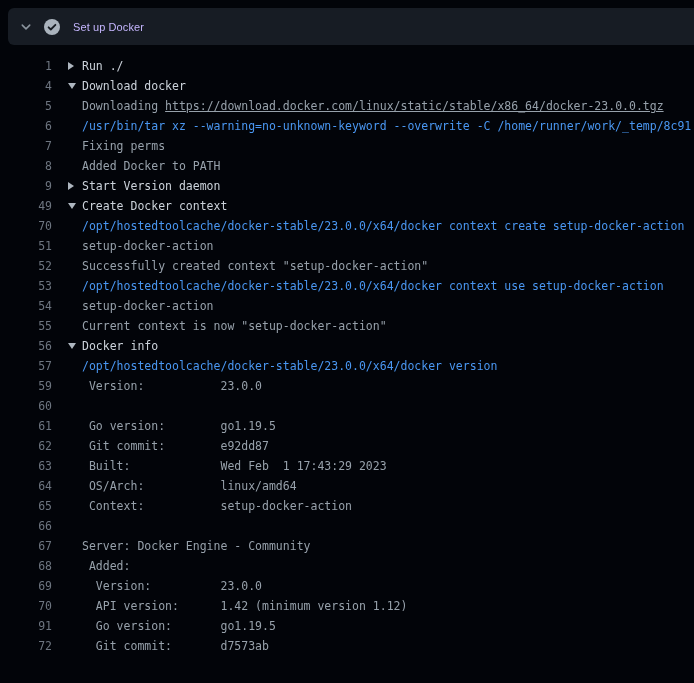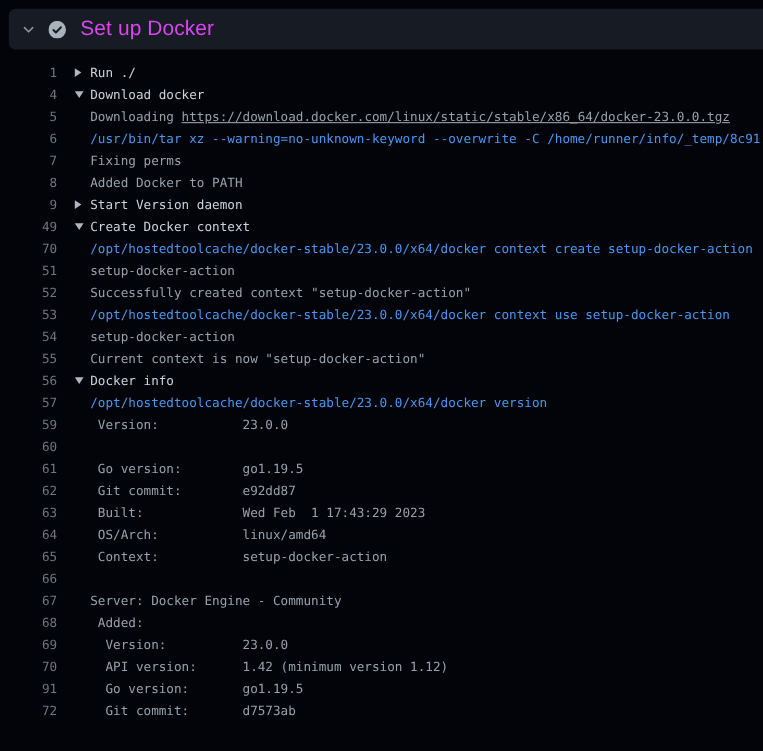--- a/index.html
+++ b/index.html
@@ -9,21 +9,21 @@
     font-family:"Liberation Sans",sans-serif;
   }
   
   .step-header{
     margin:8px 0 0 8px;height:37px;
     background:#171c24;border-radius:6px 0 0 6px;
     display:flex;align-items:center;cursor:pointer;
   }
   .chev{margin-left:12px;display:flex;align-items:center;}
   .check{margin-left:12px;display:flex;align-items:center;}
-  .step-title{margin-left:13px;color:#d946ef;font-size:19px;font-weight:400;letter-spacing:.1px;}
+  .step-title{margin-left:13px;color:#c4b5fd;font-size:11px;font-weight:400;letter-spacing:.1px;}
   
   .log{
     padding-top:11px;
     font-family:"DejaVu Sans Mono","Liberation Mono",monospace;
     font-size:11.5px;color:#97a1ab;
   }
   .line{height:20px;line-height:20px;display:flex;white-space:pre;}
   .num{flex:none;width:52px;text-align:right;color:#6e7681;cursor:pointer;}
   .content{margin-left:16px;flex:none;}
   .content.plain{padding-left:14px;}
@@ -50,21 +50,21 @@
       <path d="M4.6 8.3l2.2 2.2 4.6-4.7" stroke="#161b22" stroke-width="1.8" fill="none" stroke-linecap="round" stroke-linejoin="round"></path>
     </svg>
   </span>
   <span class="step-title">Set up Docker</span>
 </div>
 
 <div class="log">
     <div class="line"><span class="num">1</span><span class="content group"><span class="arrow"><i class="tri tri-r"></i></span><span>Run ./</span></span></div>
     <div class="line"><span class="num">4</span><span class="content group"><span class="arrow"><i class="tri tri-d"></i></span><span>Download docker</span></span></div>
     <div class="line"><span class="num">5</span><span class="content plain"><span>Downloading </span><span class="link">https://download.docker.com/linux/static/stable/x86_64/docker-23.0.0.tgz</span></span></div>
-    <div class="line"><span class="num">6</span><span class="content plain command"><span>/usr/bin/tar xz --warning=no-unknown-keyword --overwrite -C /home/runner/info/_temp/8c91</span></span></div>
+    <div class="line"><span class="num">6</span><span class="content plain command"><span>/usr/bin/tar xz --warning=no-unknown-keyword --overwrite -C /home/runner/work/_temp/8c91</span></span></div>
     <div class="line"><span class="num">7</span><span class="content plain"><span>Fixing perms</span></span></div>
     <div class="line"><span class="num">8</span><span class="content plain"><span>Added Docker to PATH</span></span></div>
     <div class="line"><span class="num">9</span><span class="content group"><span class="arrow"><i class="tri tri-r"></i></span><span>Start Version daemon</span></span></div>
     <div class="line"><span class="num">49</span><span class="content group"><span class="arrow"><i class="tri tri-d"></i></span><span>Create Docker context</span></span></div>
     <div class="line"><span class="num">70</span><span class="content plain command"><span>/opt/hostedtoolcache/docker-stable/23.0.0/x64/docker context create setup-docker-action</span></span></div>
     <div class="line"><span class="num">51</span><span class="content plain"><span>setup-docker-action</span></span></div>
     <div class="line"><span class="num">52</span><span class="content plain"><span>Successfully created context "setup-docker-action"</span></span></div>
     <div class="line"><span class="num">53</span><span class="content plain command"><span>/opt/hostedtoolcache/docker-stable/23.0.0/x64/docker context use setup-docker-action</span></span></div>
     <div class="line"><span class="num">54</span><span class="content plain"><span>setup-docker-action</span></span></div>
     <div class="line"><span class="num">55</span><span class="content plain"><span>Current context is now "setup-docker-action"</span></span></div>

